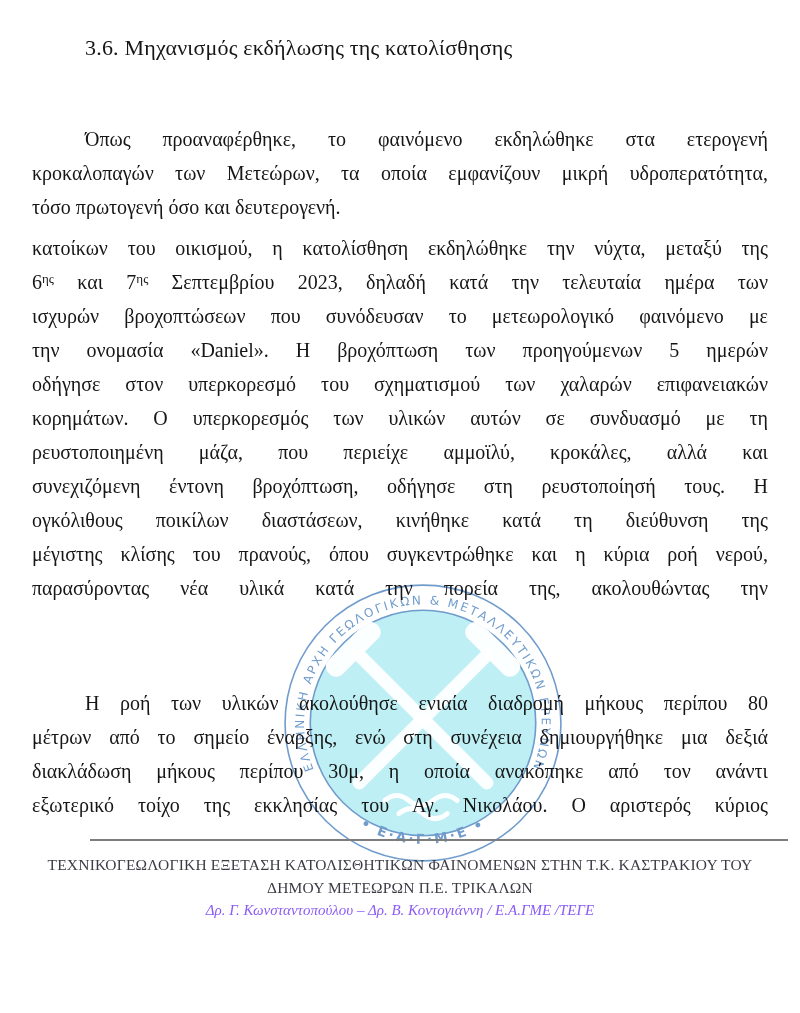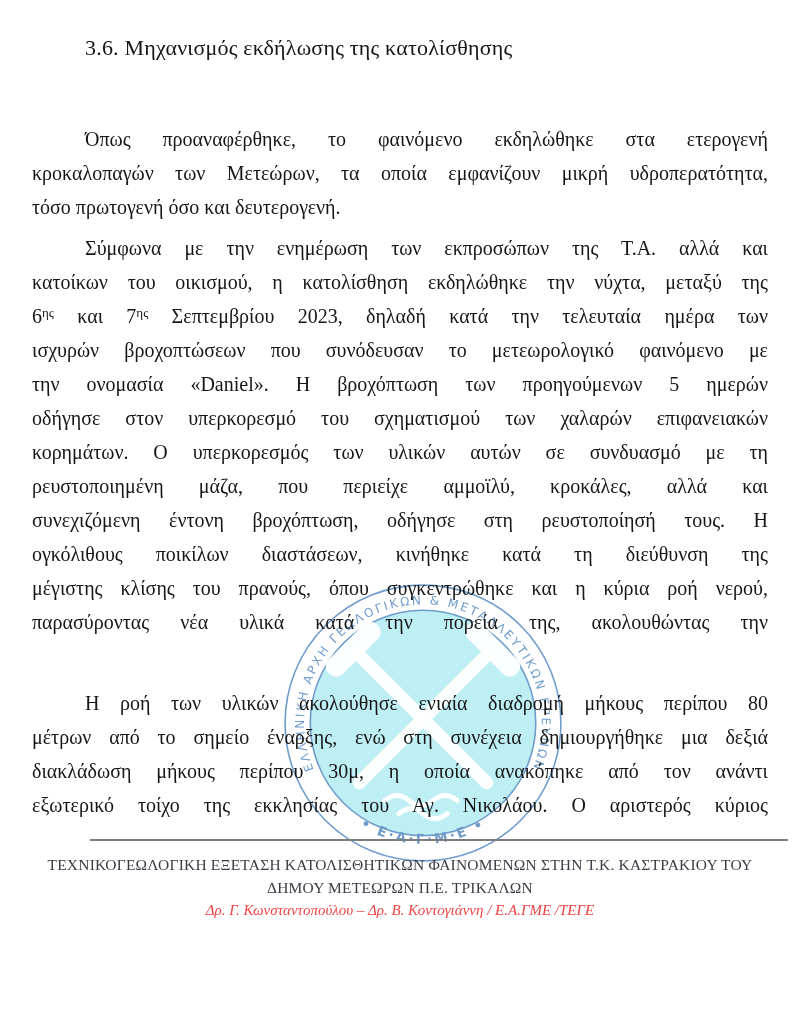--- a/index.html
+++ b/index.html
@@ -40,21 +40,21 @@
     border-top:2px solid #7d7d7d;
   }
   .footer-title{
     position:absolute;left:0;width:800px;text-align:center;
     font-size:15.5px;color:#3b3b45;letter-spacing:.2px;
   }
   .footer-title.l1{top:856px;}
   .footer-title.l2{top:879px;}
   .footer-authors{
     position:absolute;left:0;width:800px;top:902px;text-align:center;
-    font-size:15px;font-style:italic;color:#ef4444;
+    font-size:15px;font-style:italic;color:#8b5cf6;
   }
   
   .seal-ring{stroke:#5d8fc6;fill:none;stroke-width:1.6;}
   .seal-fill{fill:#b6edf4;stroke:#5d8fc6;stroke-width:1.6;}
   .seal-symbol{fill:#ffffff;opacity:.96;}
   .seal-wave{stroke:#ffffff;stroke-width:5;fill:none;stroke-linecap:round;opacity:.96;}
   .seal-text{fill:#5d8fc6;font-family:"DejaVu Sans", sans-serif;}
   .seal-text.top{font-size:12px;letter-spacing:2.2px;}
   .seal-text.bottom{font-size:13.5px;letter-spacing:2.6px;font-weight:bold;}
 </style>
@@ -99,21 +99,20 @@
 
     <div class="doc-heading">3.6. Μηχανισμός εκδήλωσης της κατολίσθησης</div>
 
     <div class="body-text" id="bodyText">
         <div class="para" style="top: 82px; margin-top: 40px;">
           <div class="line first">Όπως προαναφέρθηκε, το φαινόμενο εκδηλώθηκε στα ετερογενή</div>
           <div class="line">κροκαλοπαγών των Μετεώρων, τα οποία εμφανίζουν μικρή υδροπερατότητα,</div>
           <div class="line end">τόσο πρωτογενή όσο και δευτερογενή.</div>
         </div>
         <div class="para" style="top: 231px;">
-          <div class="line first">Σύμφωνα με την ενημέρωση των εκπροσώπων της Τ.Α. αλλά και</div>
           <div class="line">κατοίκων του οικισμού, η κατολίσθηση εκδηλώθηκε την νύχτα, μεταξύ της</div>
           <div class="line">6<sup>ης</sup> και 7<sup>ης</sup> Σεπτεμβρίου 2023, δηλαδή κατά την τελευταία ημέρα των</div>
           <div class="line">ισχυρών βροχοπτώσεων που συνόδευσαν το μετεωρολογικό φαινόμενο με</div>
           <div class="line">την ονομασία «Daniel». Η βροχόπτωση των προηγούμενων 5 ημερών</div>
           <div class="line">οδήγησε στον υπερκορεσμό του σχηματισμού των χαλαρών επιφανειακών</div>
           <div class="line">κορημάτων. Ο υπερκορεσμός των υλικών αυτών σε συνδυασμό με τη</div>
           <div class="line">ρευστοποιημένη μάζα, που περιείχε αμμοϊλύ, κροκάλες, αλλά και</div>
           <div class="line">συνεχιζόμενη έντονη βροχόπτωση, οδήγησε στη ρευστοποίησή τους. Η</div>
           <div class="line">ογκόλιθους ποικίλων διαστάσεων, κινήθηκε κατά τη διεύθυνση της</div>
           <div class="line">μέγιστης κλίσης του πρανούς, όπου συγκεντρώθηκε και η κύρια ροή νερού,</div>

